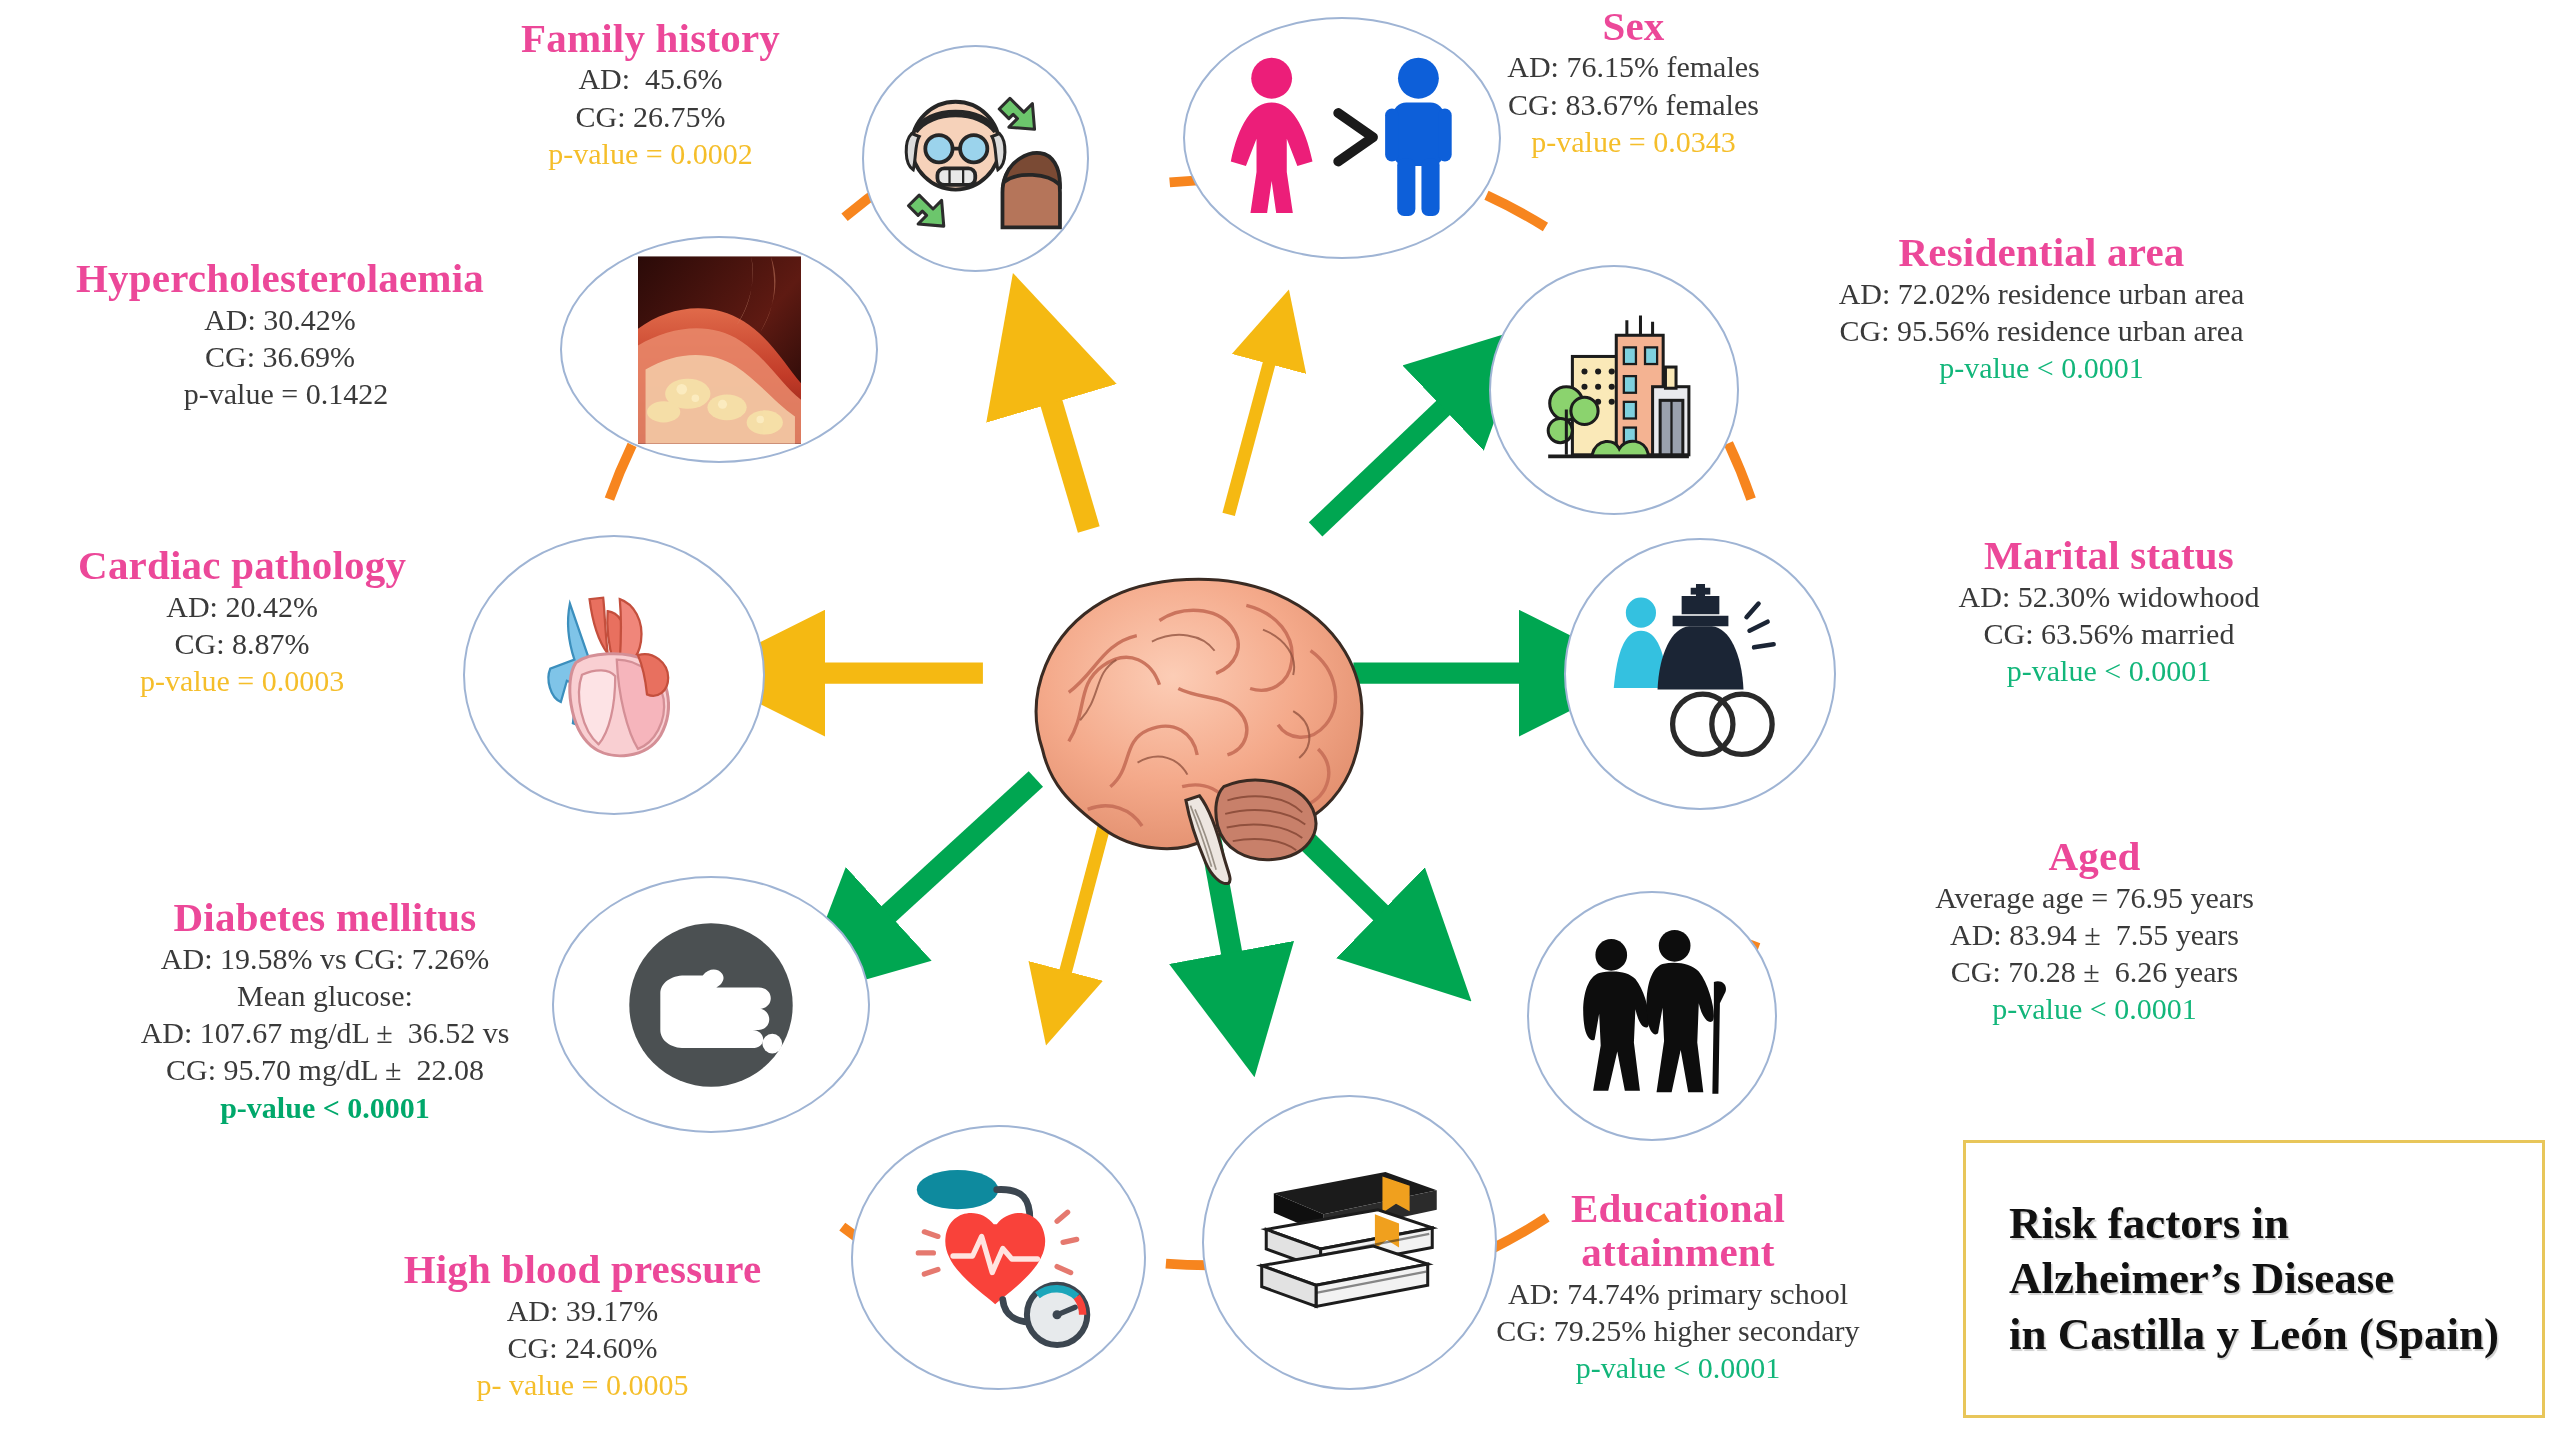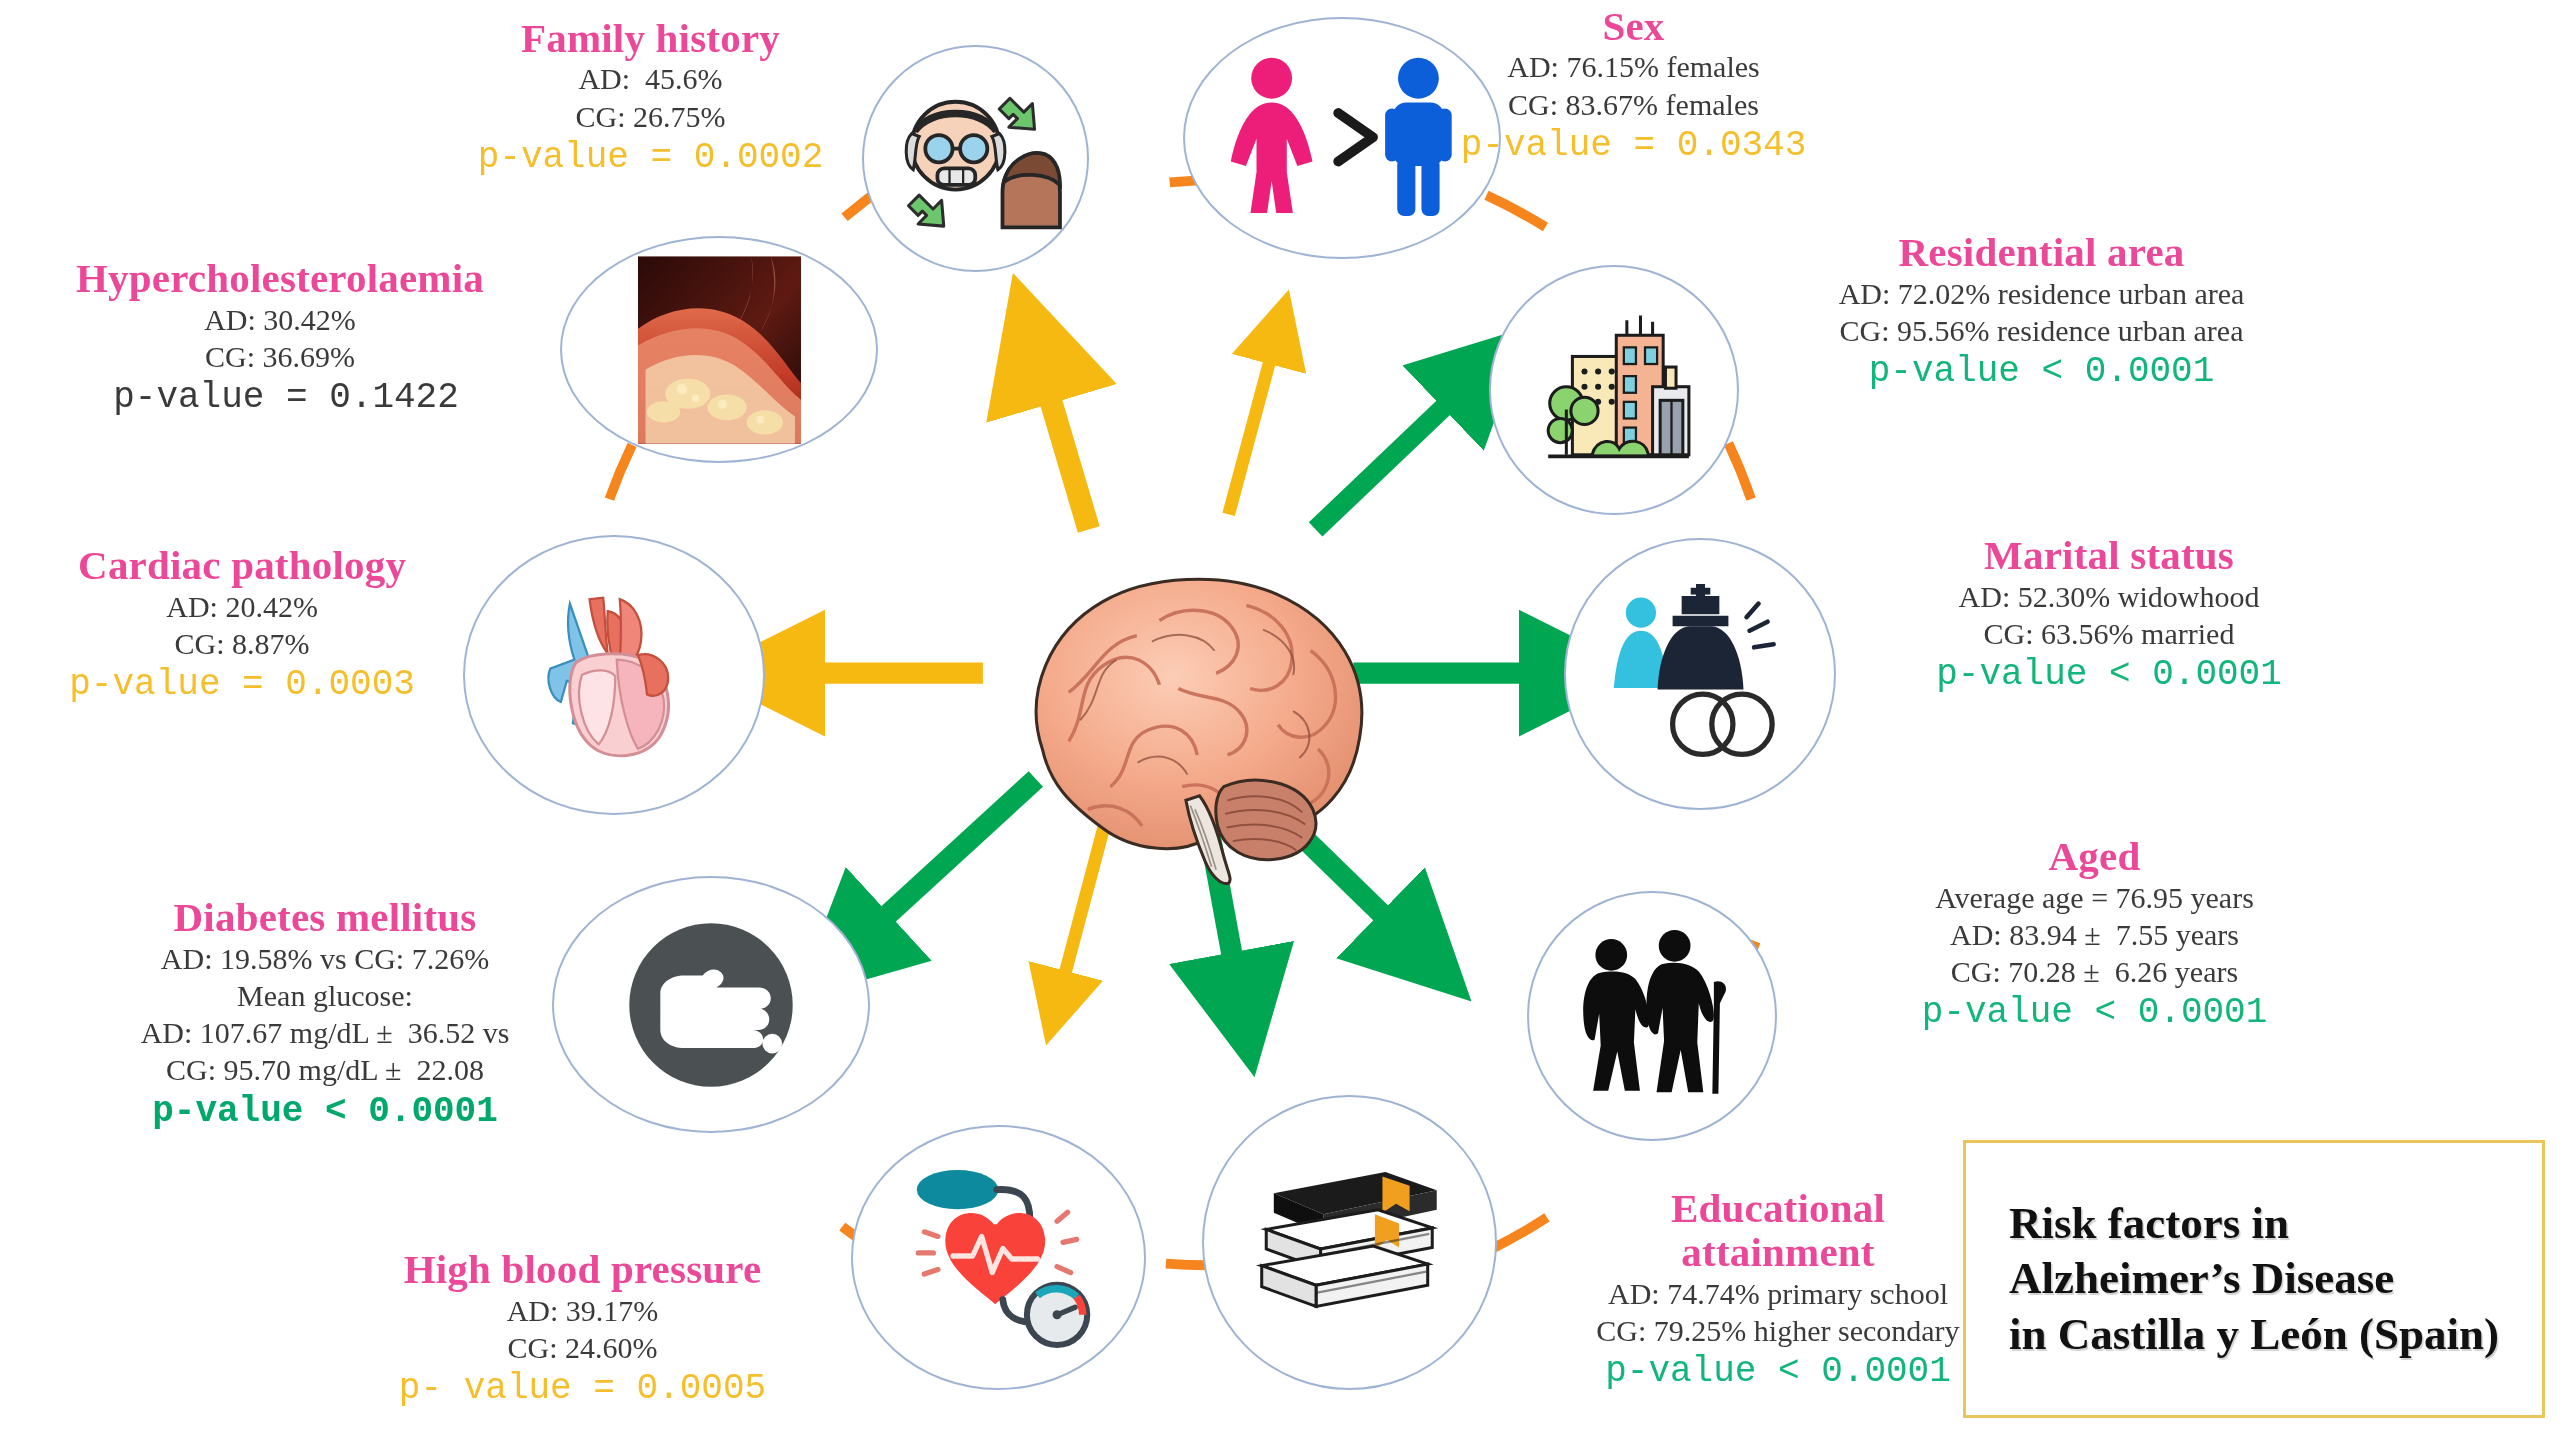--- a/index.html
+++ b/index.html
@@ -34,21 +34,21 @@
     letter-spacing: 0.2px;
     color: #ec4899;
     white-space: pre-line;
   }
   .label .ln {
     font-size: 30px;
     line-height: 1.24;
     color: #3a3a3a;
     white-space: pre;
   }
-  .label .pv { font-size: 36px; line-height: 1.28; font-family: Liberation Mono, monospace; }
+  .label .pv { font-size: 30px; line-height: 1.28; }
   .pv.yellow { color: #F5BE2A; }
   .pv.green  { color: #12B67A; }
   .pv.greenb { color: #00A86B; font-weight: bold; }
   .pv.grey   { color: #3a3a3a; margin-left: 12px; }
   .ctr { text-align: center; }
 
   
   #titlecard {
     position: absolute;
     left: 1963px; top: 1140px;
@@ -424,21 +424,21 @@
   </div>
 
   <div class="label ctr" style="left:1830px; top:835px; width:529px;">
     <div class="ttl">Aged</div>
     <div class="ln">Average age = 76.95 years</div>
     <div class="ln">AD: 83.94 ±  7.55 years</div>
     <div class="ln">CG: 70.28 ±  6.26 years</div>
     <div class="pv green">p-value &lt; 0.0001</div>
   </div>
 
-  <div class="label ctr" style="left:1540px; top:1187px; width:476px;">
+  <div class="label ctr" style="left:1440px; top:1187px; width:476px;">
     <div class="ttl">Educational
 attainment</div>
     <div class="ln">AD: 74.74% primary school</div>
     <div class="ln">CG: 79.25% higher secondary</div>
     <div class="pv green">p-value &lt; 0.0001</div>
   </div>
 
   <div class="label ctr" style="left:318px; top:1248px; width:529px;">
     <div class="ttl">High blood pressure</div>
     <div class="ln">AD: 39.17%</div>

